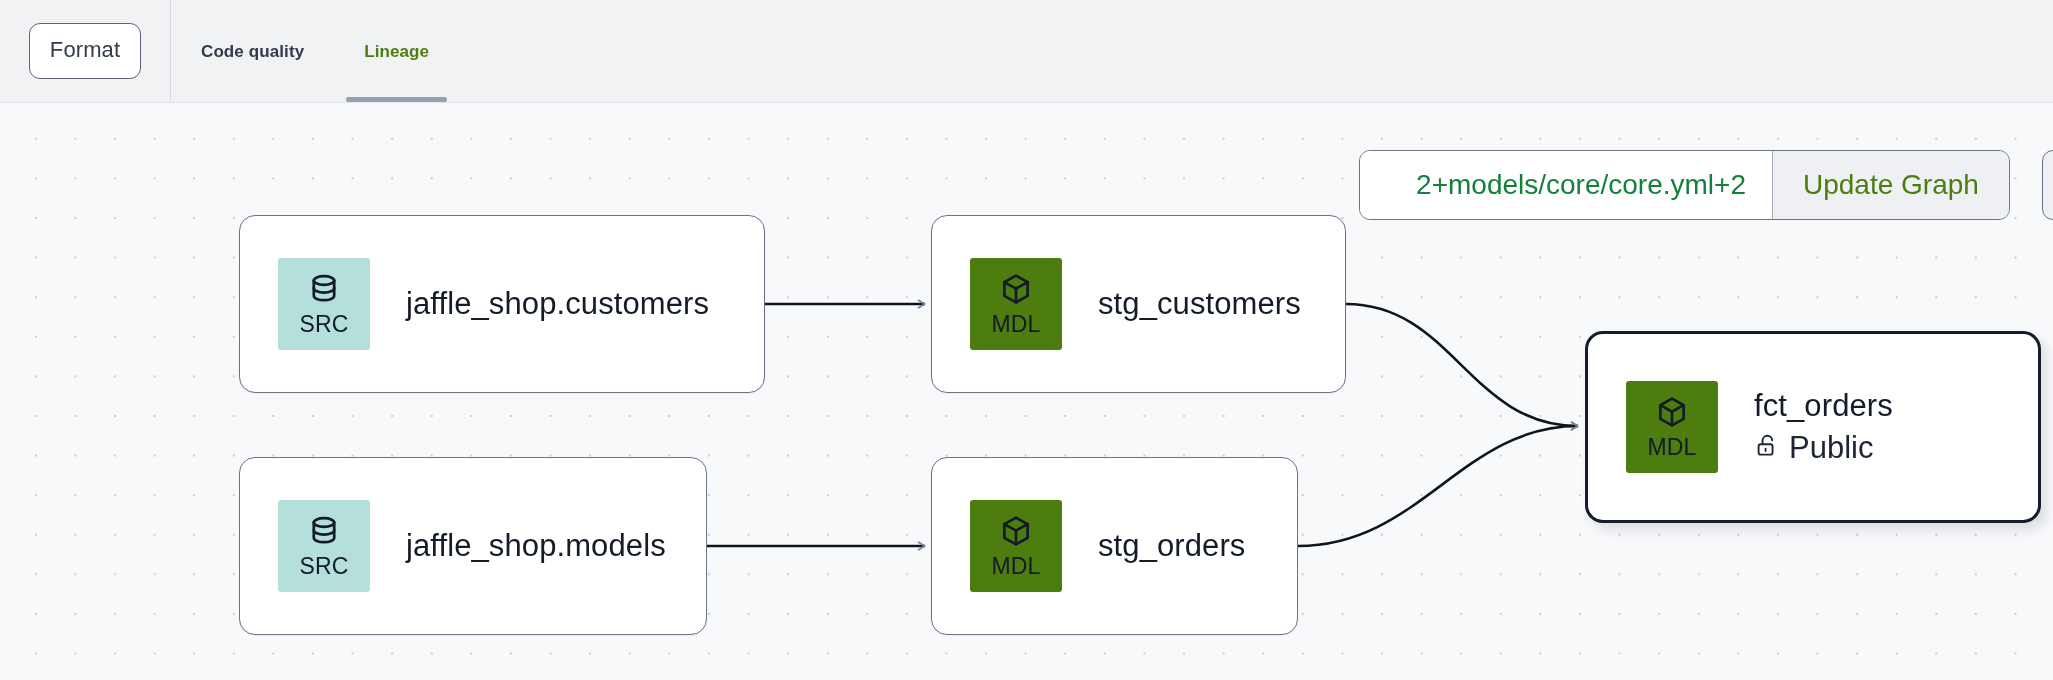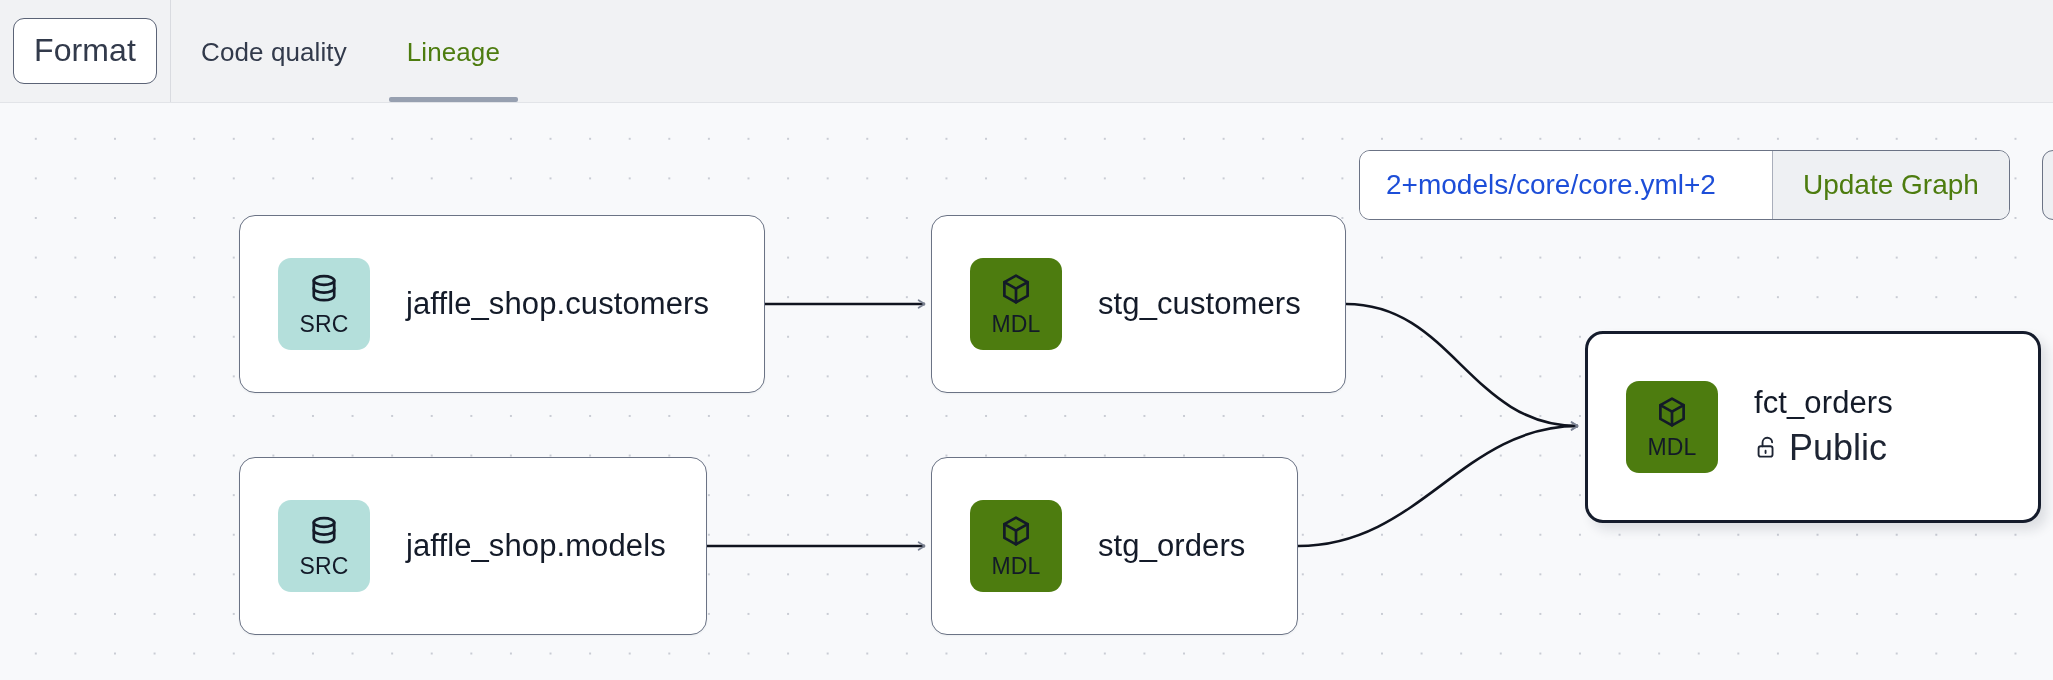--- a/index.html
+++ b/index.html
@@ -40,45 +40,46 @@
     box-sizing: border-box;
     display: flex;
     align-items: center;
     justify-content: center;
   }
   .format-btn {
     background: #ffffff;
     border: 1.6px solid #5b6376;
     border-radius: 11px;
     color: #323a4b;
-    font-size: 32px;
+    font-size: 22px;
     line-height: 1;
     padding: 15px 20px 17px 20px;
     cursor: pointer;
     font-family: "Liberation Sans", sans-serif;
     letter-spacing: .1px;
   }
   .tabs {
     position: absolute;
     left: 171px; top: 0;
     height: 102px;
     display: flex;
     align-items: stretch;
   }
   .tab {
     position: relative;
     display: flex;
     align-items: center;
     padding: 0 30px;
-    font-size: 26px;
+    font-size: 17px;
     color: #323a4b;
     cursor: pointer;
     letter-spacing: .1px;
     box-sizing: border-box;
     margin-top: 2px;
+    font-weight: bold;
   }
   .tab.active { color: #4d7c0f; }
   .tab .tab-underline {
     position: absolute;
     left: 12px; right: 12px;
     bottom: 0;
     height: 5px;
     border-radius: 2px;
     background: #97a0b0;
   }
@@ -117,21 +118,21 @@
   }
   .node.selected {
     border: 3.4px solid #151c2c;
     border-radius: 18px;
     box-shadow: 6px 7px 12px rgba(25,32,48,.12);
   }
   .badge {
     flex: 0 0 auto;
     width: 92px;
     height: 92px;
-    border-radius: 13px;
+    border-radius: 3px;
     display: flex;
     flex-direction: column;
     align-items: center;
     justify-content: center;
     margin-left: 38px;
   }
   .badge.src { background: #b4dfdb; }
   .badge.mdl { background: #4d7c0f; }
   .badge .glyph {
     display: block;
@@ -156,21 +157,21 @@
     color: #141b29;
     line-height: 1.18;
     letter-spacing: .1px;
     white-space: nowrap;
   }
   .node-sub {
     display: flex;
     align-items: center;
     gap: 10px;
     margin-top: 6px;
-    font-size: 36px;
+    font-size: 31px;
     color: #1d2troubleshoot;
     color: #1d2433;
     white-space: nowrap;
   }
   .node-sub .sub-text { line-height: 1.1; }
 
   
   .path-control {
     position: absolute;
     display: flex;
@@ -179,24 +180,25 @@
     border: 1.6px solid #6b7385;
     border-radius: 11px;
     overflow: hidden;
     box-sizing: border-box;
   }
   .path-input {
     border: none;
     outline: none;
     background: #ffffff;
     font-size: 28px;
-    color: #1d4ed8;
+    color: #15803d;
     padding: 0 26px;
     width: 360px;
     font-family: "Liberation Sans", sans-serif;
+    text-align: right;
   }
   .update-btn {
     border: none;
     border-left: 1.6px solid #a9aebb;
     background: #eef0f3;
     font-size: 28px;
     color: #4d7c0f;
     padding: 0 30px;
     cursor: pointer;
     white-space: nowrap;

